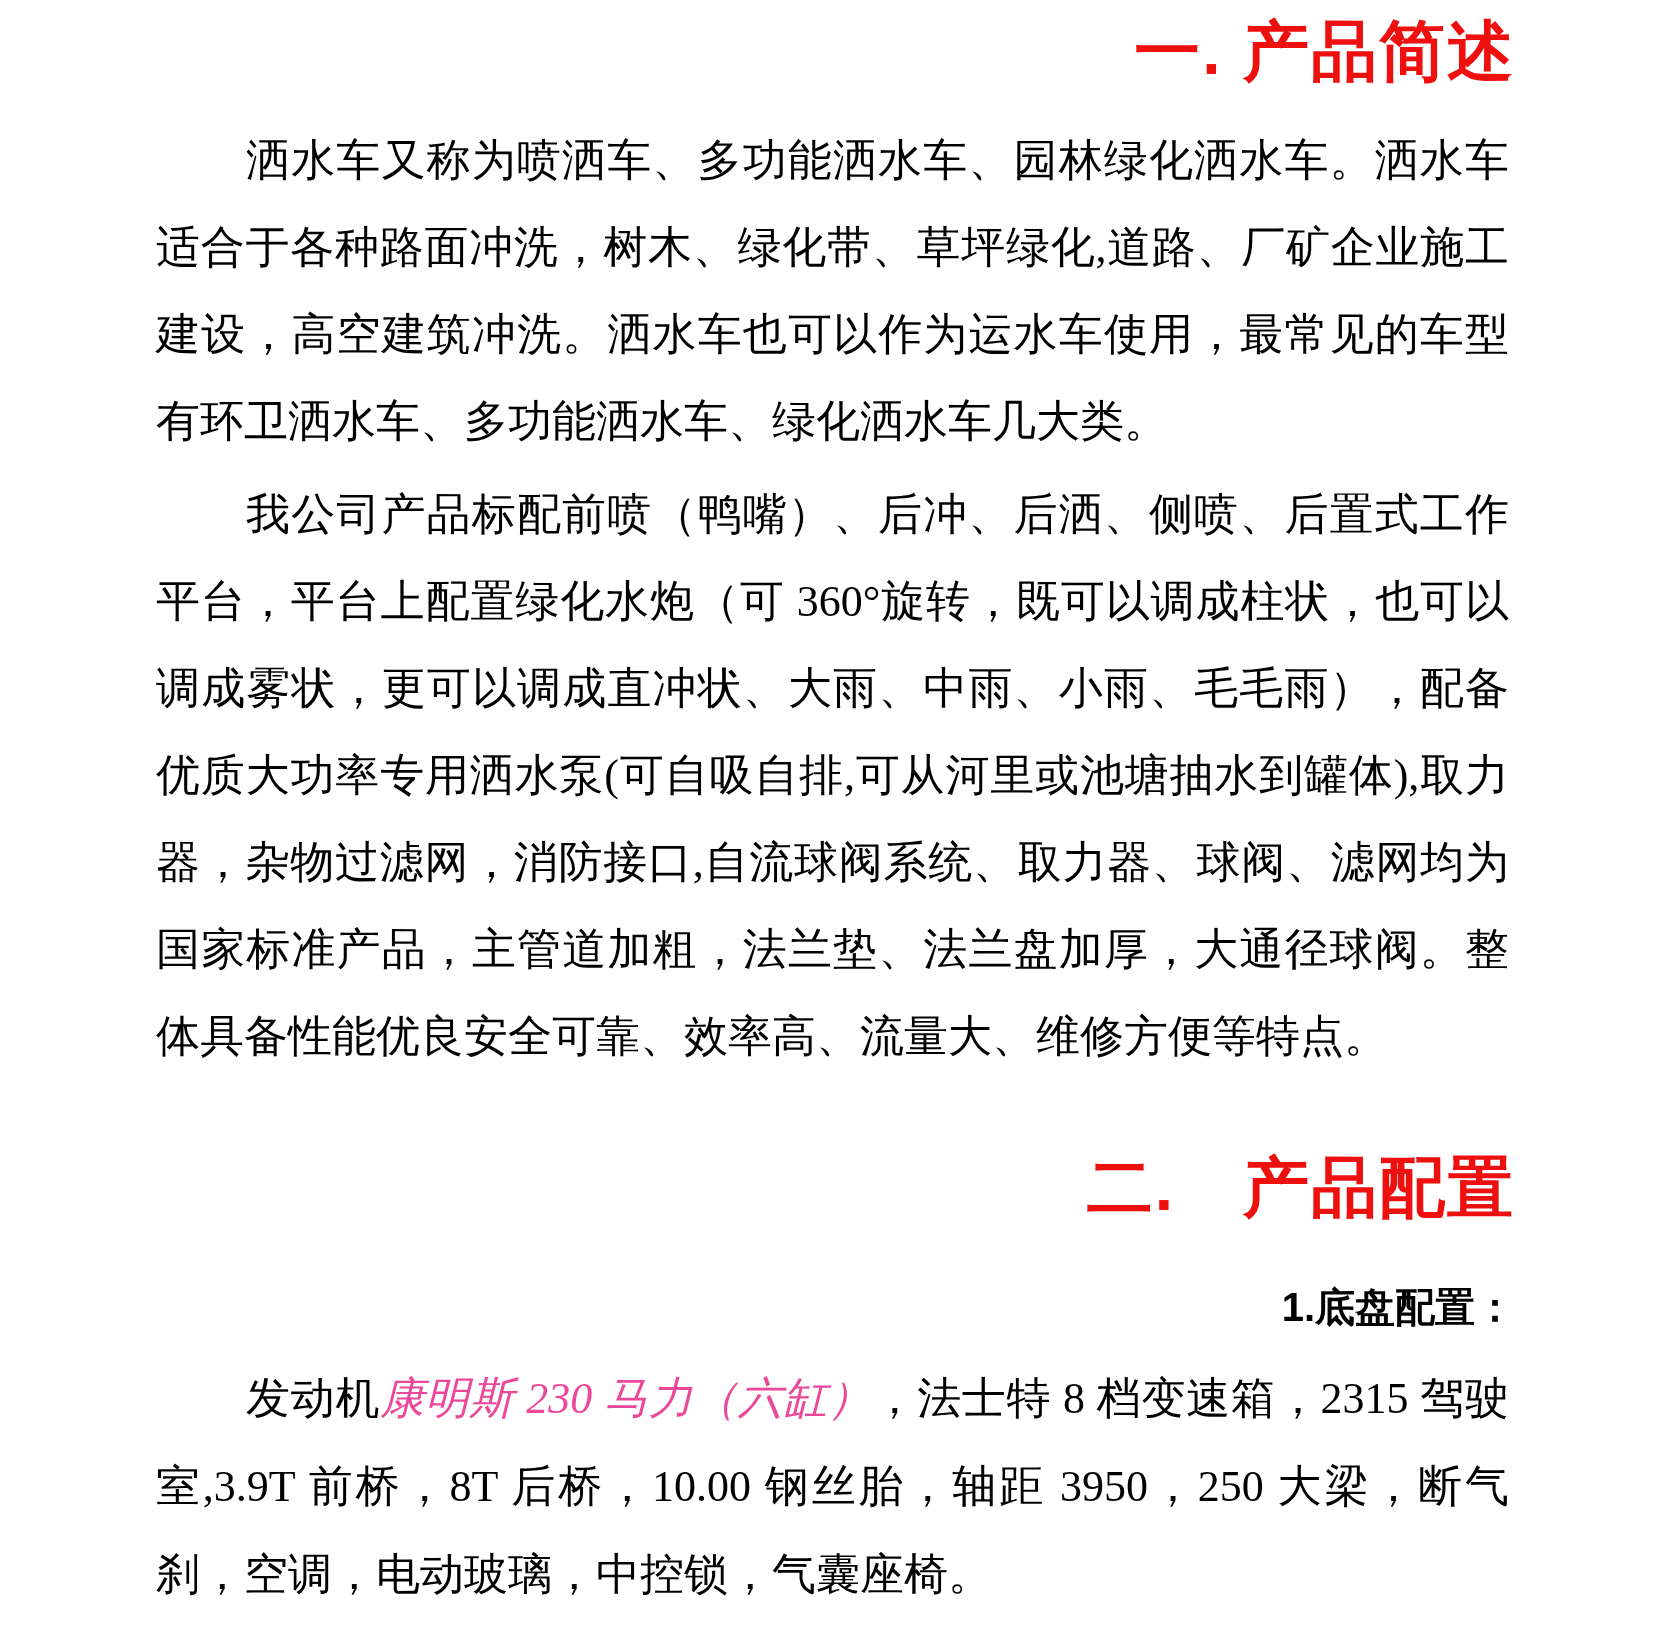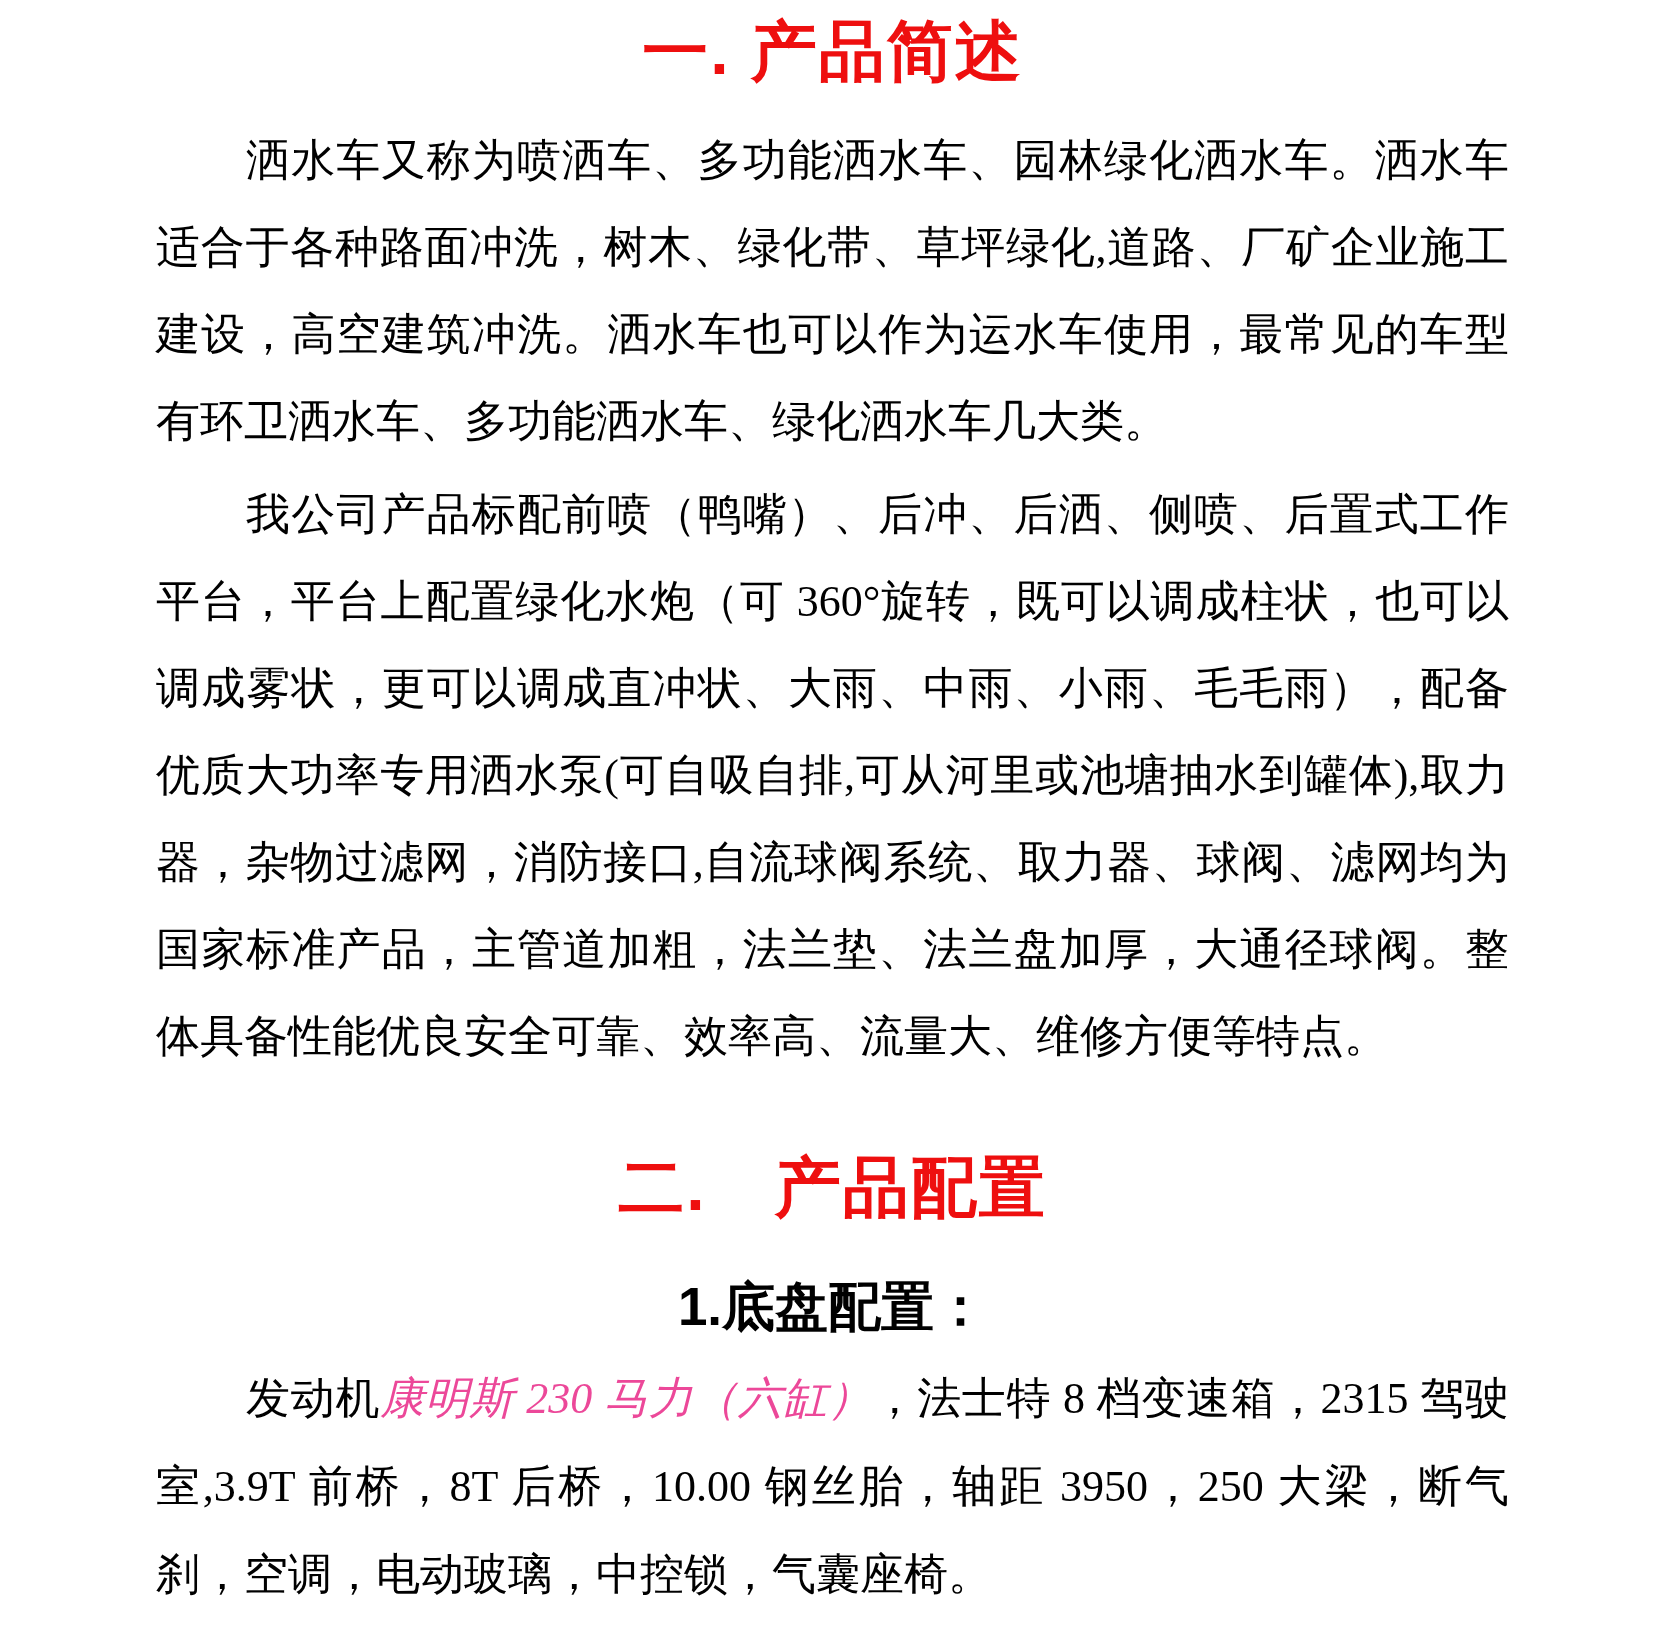--- a/index.html
+++ b/index.html
@@ -14,21 +14,21 @@
     font-family: "Liberation Serif", "DejaVu Serif", serif;
     color: #000000;
   }
   .doc {
     box-sizing: border-box;
     width: 1654px;
     padding: 6px 139px 0 150px;
   }
   .main-title {
     margin: 0;
-    text-align: center;
+    text-align: right;
     font-family: "Liberation Sans", "DejaVu Sans", sans-serif;
     font-weight: 900;
     font-size: 66px;
     line-height: 1.32;
     letter-spacing: 2px;
   }
   .title-1 { margin-top: 2px; }
   .title-2 { margin-top: 64px; }
   .body-para {
     margin: 6px;
@@ -36,23 +36,23 @@
     line-height: 87px;
     text-align: justify;
     text-justify: inter-ideograph;
     text-indent: 90px;
   }
   .body-block { margin-top: 22px; }
   .sub-heading {
     margin: 46px 0 0 0;
     font-family: "Liberation Sans", "DejaVu Sans", sans-serif;
     font-weight: bold;
-    font-size: 53px;
+    font-size: 40px;
     line-height: 60px;
-    text-align: center;
+    text-align: right;
   }
   .chassis-para {
     margin-top: 18px;
     line-height: 88px;
   }
 </style>
 </head>
 <body>
 
 <div class="doc">

